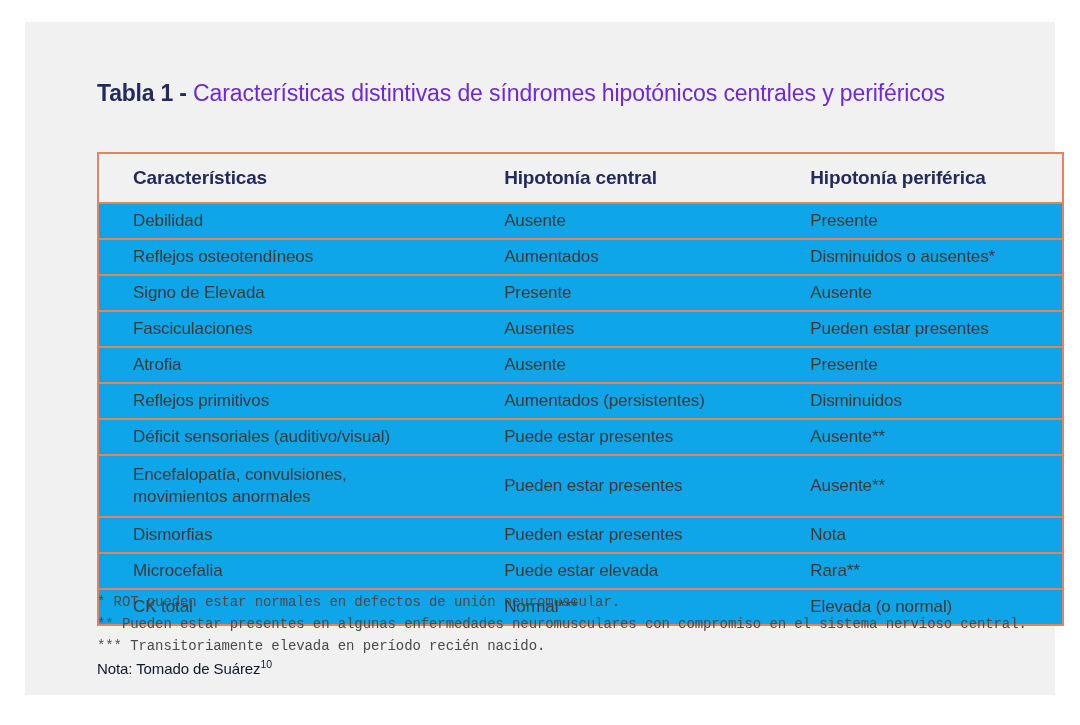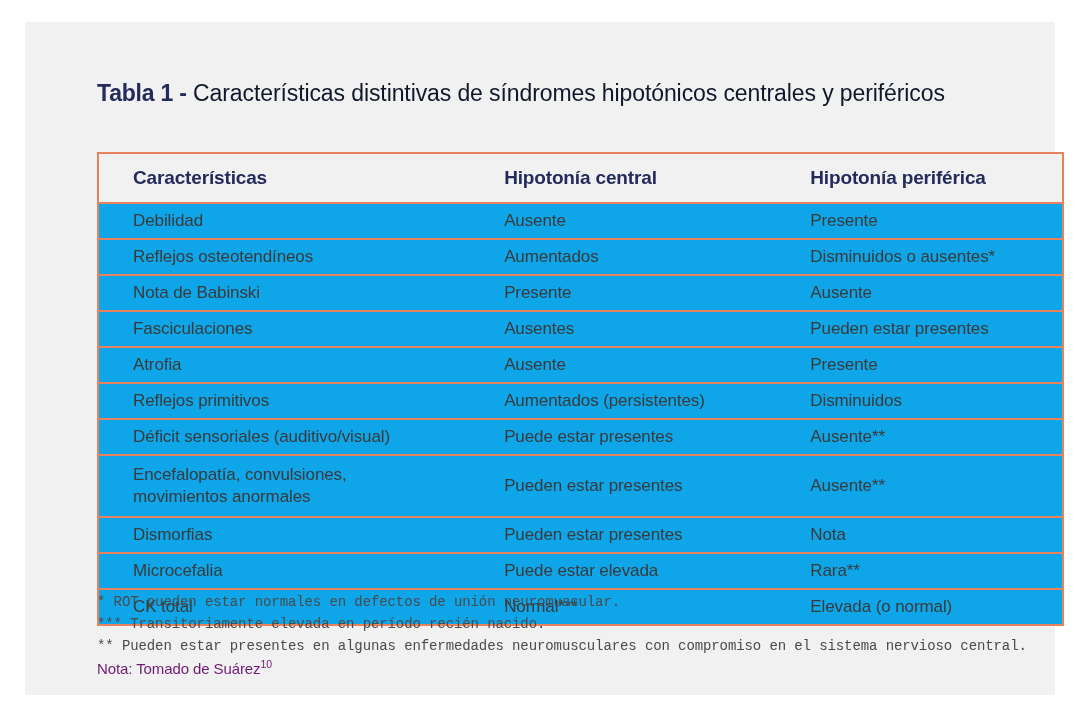--- a/index.html
+++ b/index.html
@@ -39,21 +39,21 @@
     line-height: 30px;
     white-space: nowrap;
   }
   .title-strong {
     font-weight: bold;
     color: #232b5c;
     letter-spacing: -0.2px;
   }
   .title-rest {
     font-weight: normal;
-    color: #0f172a;
+    color: #6d28d9;
     letter-spacing: -0.1px;
   }
 
   
   #table-wrap {
     position: absolute;
     left: 72px;
     top: 130px;
     width: 967px;
     border: 2px solid #e8825a;
@@ -109,21 +109,21 @@
   .footnote {
     font-size: 14px;
     color: #4a4a4a;
     line-height: 21px;
     letter-spacing: -0.1px;
     margin-bottom: 1px;
     font-family: Liberation Mono, monospace;
   }
   .note {
     font-size: 15px;
-    color: #701a75;
+    color: #0f172a;
     line-height: 21px;
     letter-spacing: -0.1px;
   }
   .note sup {
     font-size: 10.5px;
     vertical-align: super;
     line-height: 0;
   }
 </style>
 </head>
@@ -158,21 +158,21 @@
             <td class="col3">Presente</td>
           </tr>
 
           <tr>
             <td class="col1">Reflejos osteotendíneos</td>
             <td class="col2">Aumentados</td>
             <td class="col3">Disminuidos o ausentes*</td>
           </tr>
 
           <tr>
-            <td class="col1">Nota de Babinski</td>
+            <td class="col1">Signo de Elevada</td>
             <td class="col2">Presente</td>
             <td class="col3">Ausente</td>
           </tr>
 
           <tr>
             <td class="col1">Fasciculaciones</td>
             <td class="col2">Ausentes</td>
             <td class="col3">Pueden estar presentes</td>
           </tr>
 
@@ -221,19 +221,19 @@
             <td class="col2">Normal***</td>
             <td class="col3">Elevada (o normal)</td>
           </tr>
 
         </tbody>
       </table>
     </div>
 
     <div id="footnotes">
       <div class="footnote">* ROT pueden estar normales en defectos de unión neuromuscular.</div>
+      <div class="footnote">** Pueden estar presentes en algunas enfermedades neuromusculares con compromiso en el sistema nervioso central.</div>
       <div class="footnote">*** Transitoriamente elevada en período recién nacido.</div>
-      <div class="footnote">** Pueden estar presentes en algunas enfermedades neuromusculares con compromiso en el sistema nervioso central.</div>
       <div class="note"><span>Nota: Tomado de Suárez</span><sup>10</sup></div>
     </div>
 
   </div>
 </div>
 
 </body></html>

